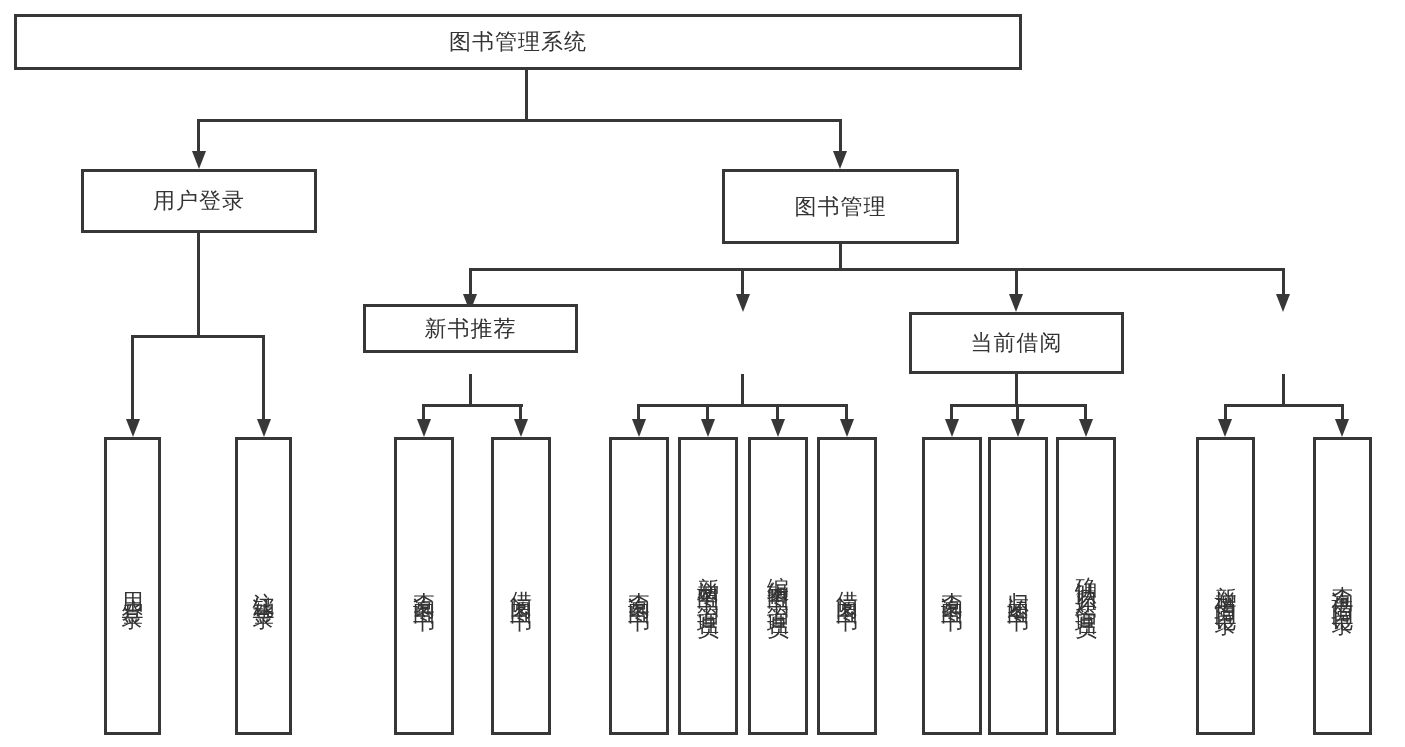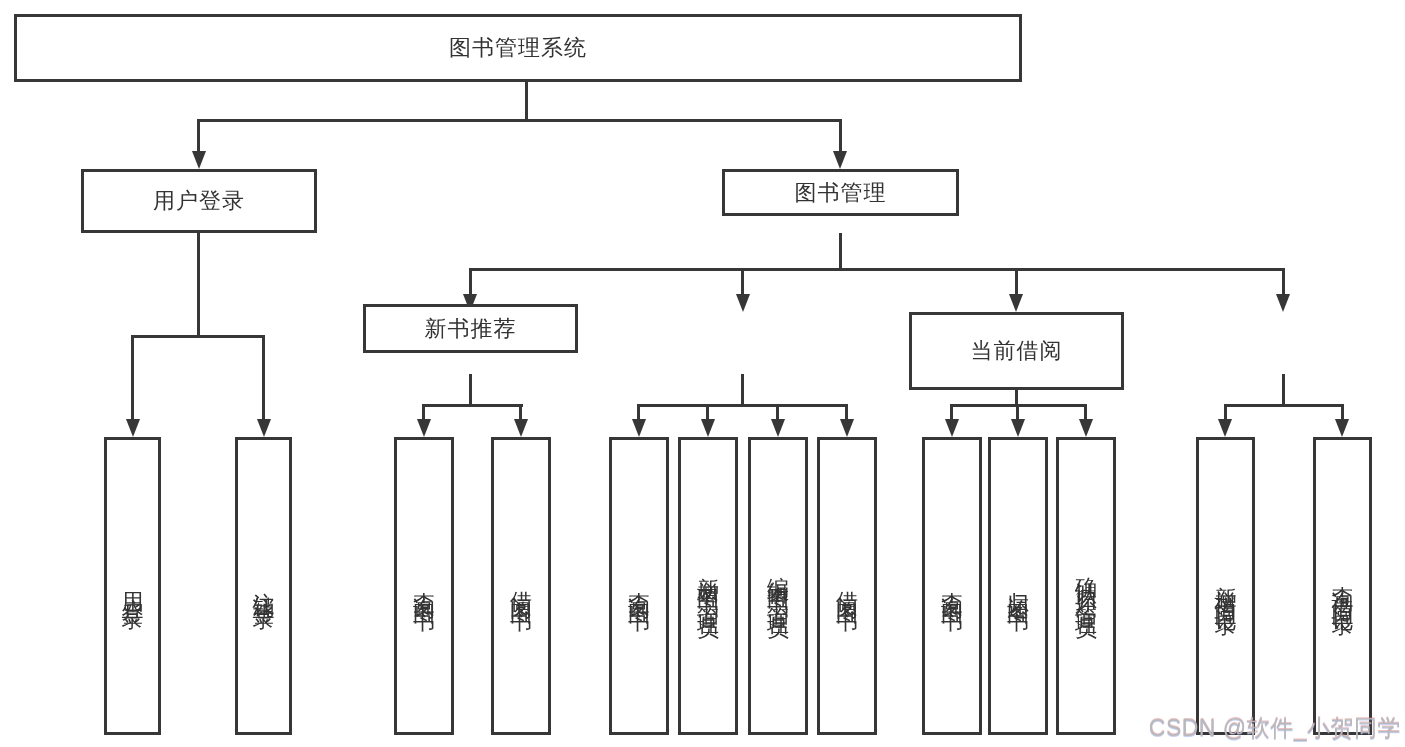--- a/index.html
+++ b/index.html
@@ -29,35 +29,35 @@
     position:absolute;top:713px;right:4px;z-index:5;pointer-events:none;
     font-size:23px;color:#b7babd;letter-spacing:.5px;white-space:nowrap;
     text-shadow:0 -1px 0 rgba(225,120,120,.45),0 1px 0 rgba(120,140,225,.40);
   }
 </style>
 </head>
 <body>
 
 <div id="canvas">
 
-  <div class="box" style="left:14px;top:14px;width:1008px;height:68px">
+  <div class="box" style="left:14px;top:14px;width:1008px;height:56px">
     <span class="lbl">图书管理系统</span>
   </div>
 
   <div class="box" style="left:81px;top:169px;width:236px;height:64px">
     <span class="lbl">用户登录</span>
   </div>
-  <div class="box" style="left:722px;top:169px;width:237px;height:47px">
+  <div class="box" style="left:722px;top:169px;width:237px;height:75px">
     <span class="lbl">图书管理</span>
   </div>
 
   <div class="box" style="left:363px;top:304px;width:215px;height:49px">
     <span class="lbl">新书推荐</span>
   </div>
-  <div class="box" style="left:909px;top:312px;width:215px;height:78px">
+  <div class="box" style="left:909px;top:312px;width:215px;height:62px">
     <span class="lbl">当前借阅</span>
   </div>
 
   <div class="box leaf" style="left:104px;top:437px;width:57px;height:298px">
     <span class="lbl">用户登录</span>
   </div>
   <div class="box leaf" style="left:235px;top:437px;width:57px;height:298px">
     <span class="lbl">注销登录</span>
   </div>
 
@@ -153,14 +153,13 @@
     <div class="ah" style="left:1079px;top:419px"></div>
 
     <div class="vl" style="left:1282px;top:374px;height:33px"></div>
     <div class="hl" style="left:1224px;top:404px;width:120px"></div>
     <div class="vl" style="left:1224px;top:404px;height:18px"></div>
     <div class="ah" style="left:1218px;top:419px"></div>
     <div class="vl" style="left:1341px;top:404px;height:18px"></div>
     <div class="ah" style="left:1335px;top:419px"></div>
   </div>
 
-  <div class="watermark">CSDN @软件_小贺同学</div>
 </div>
 
 </body></html>

